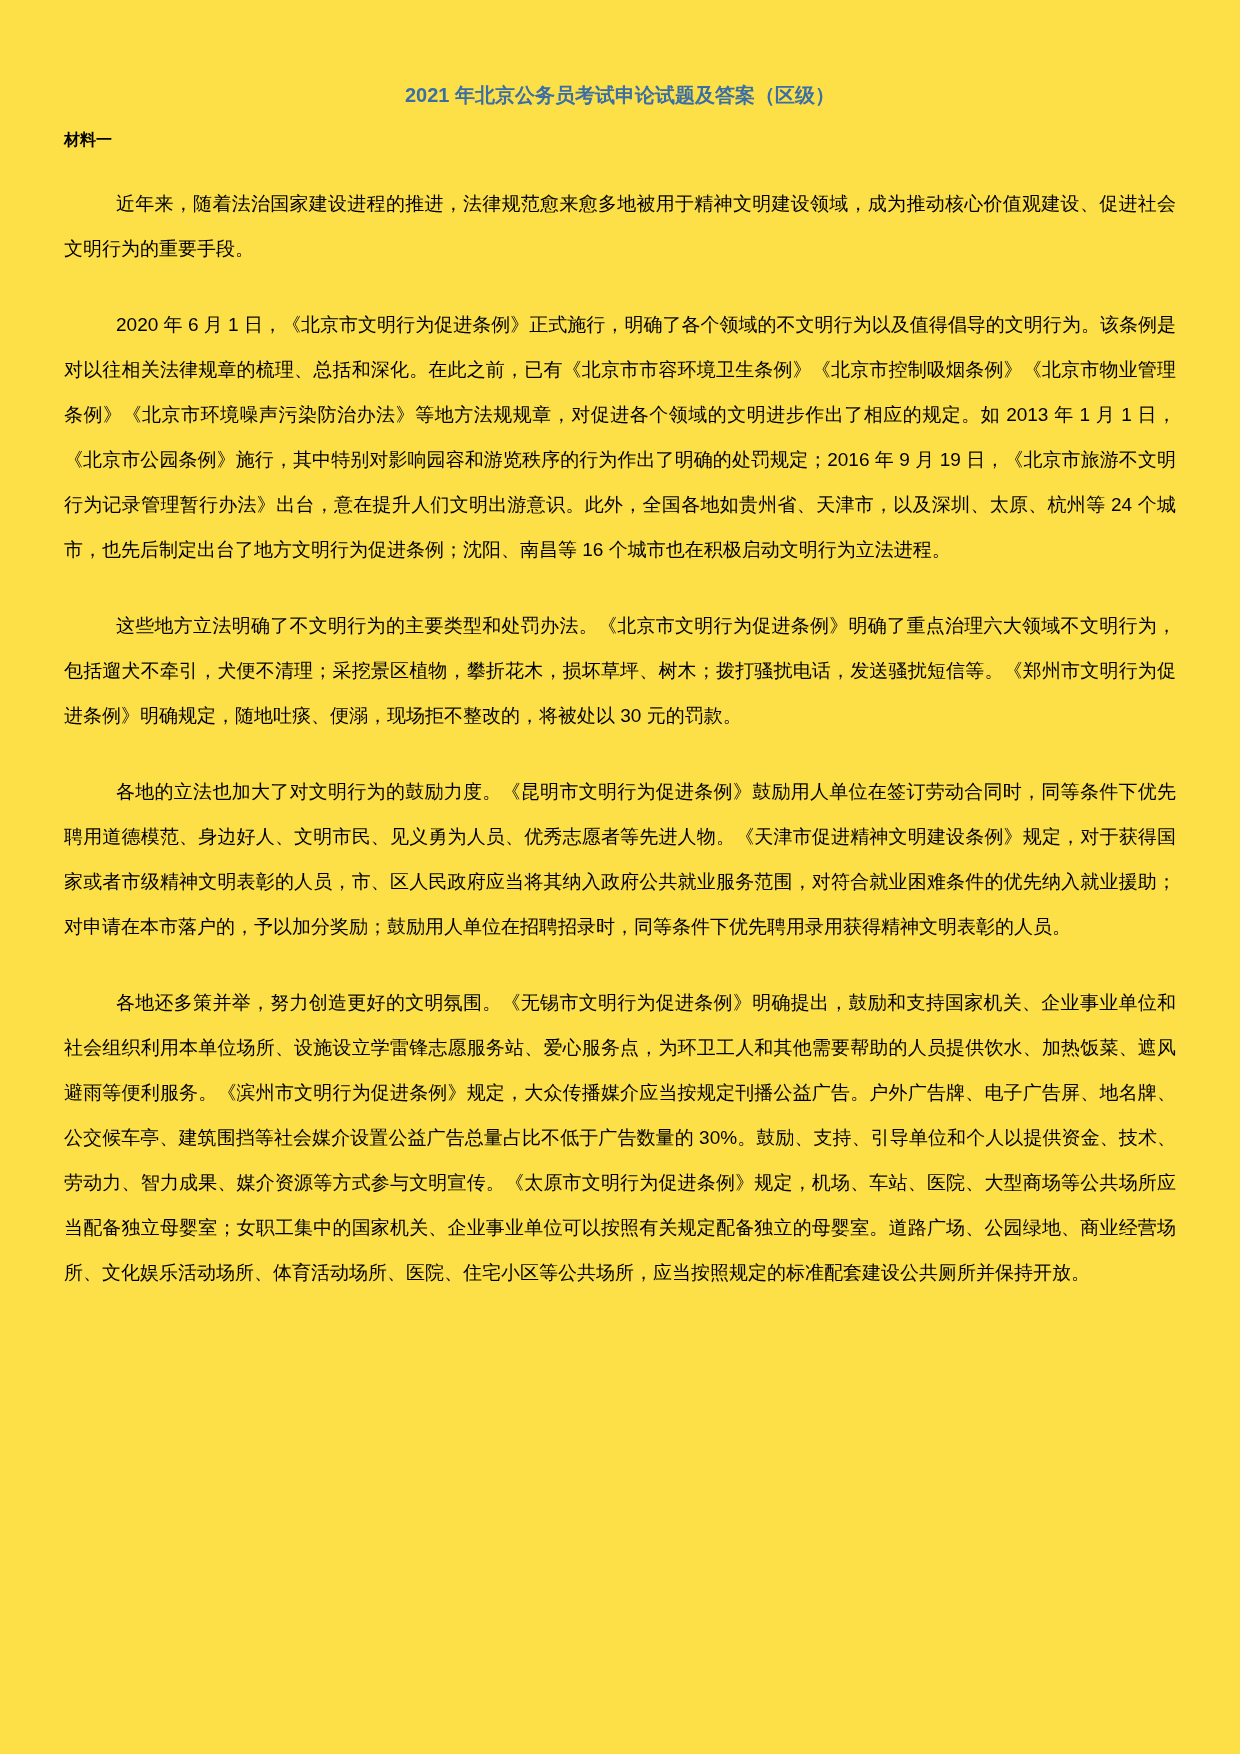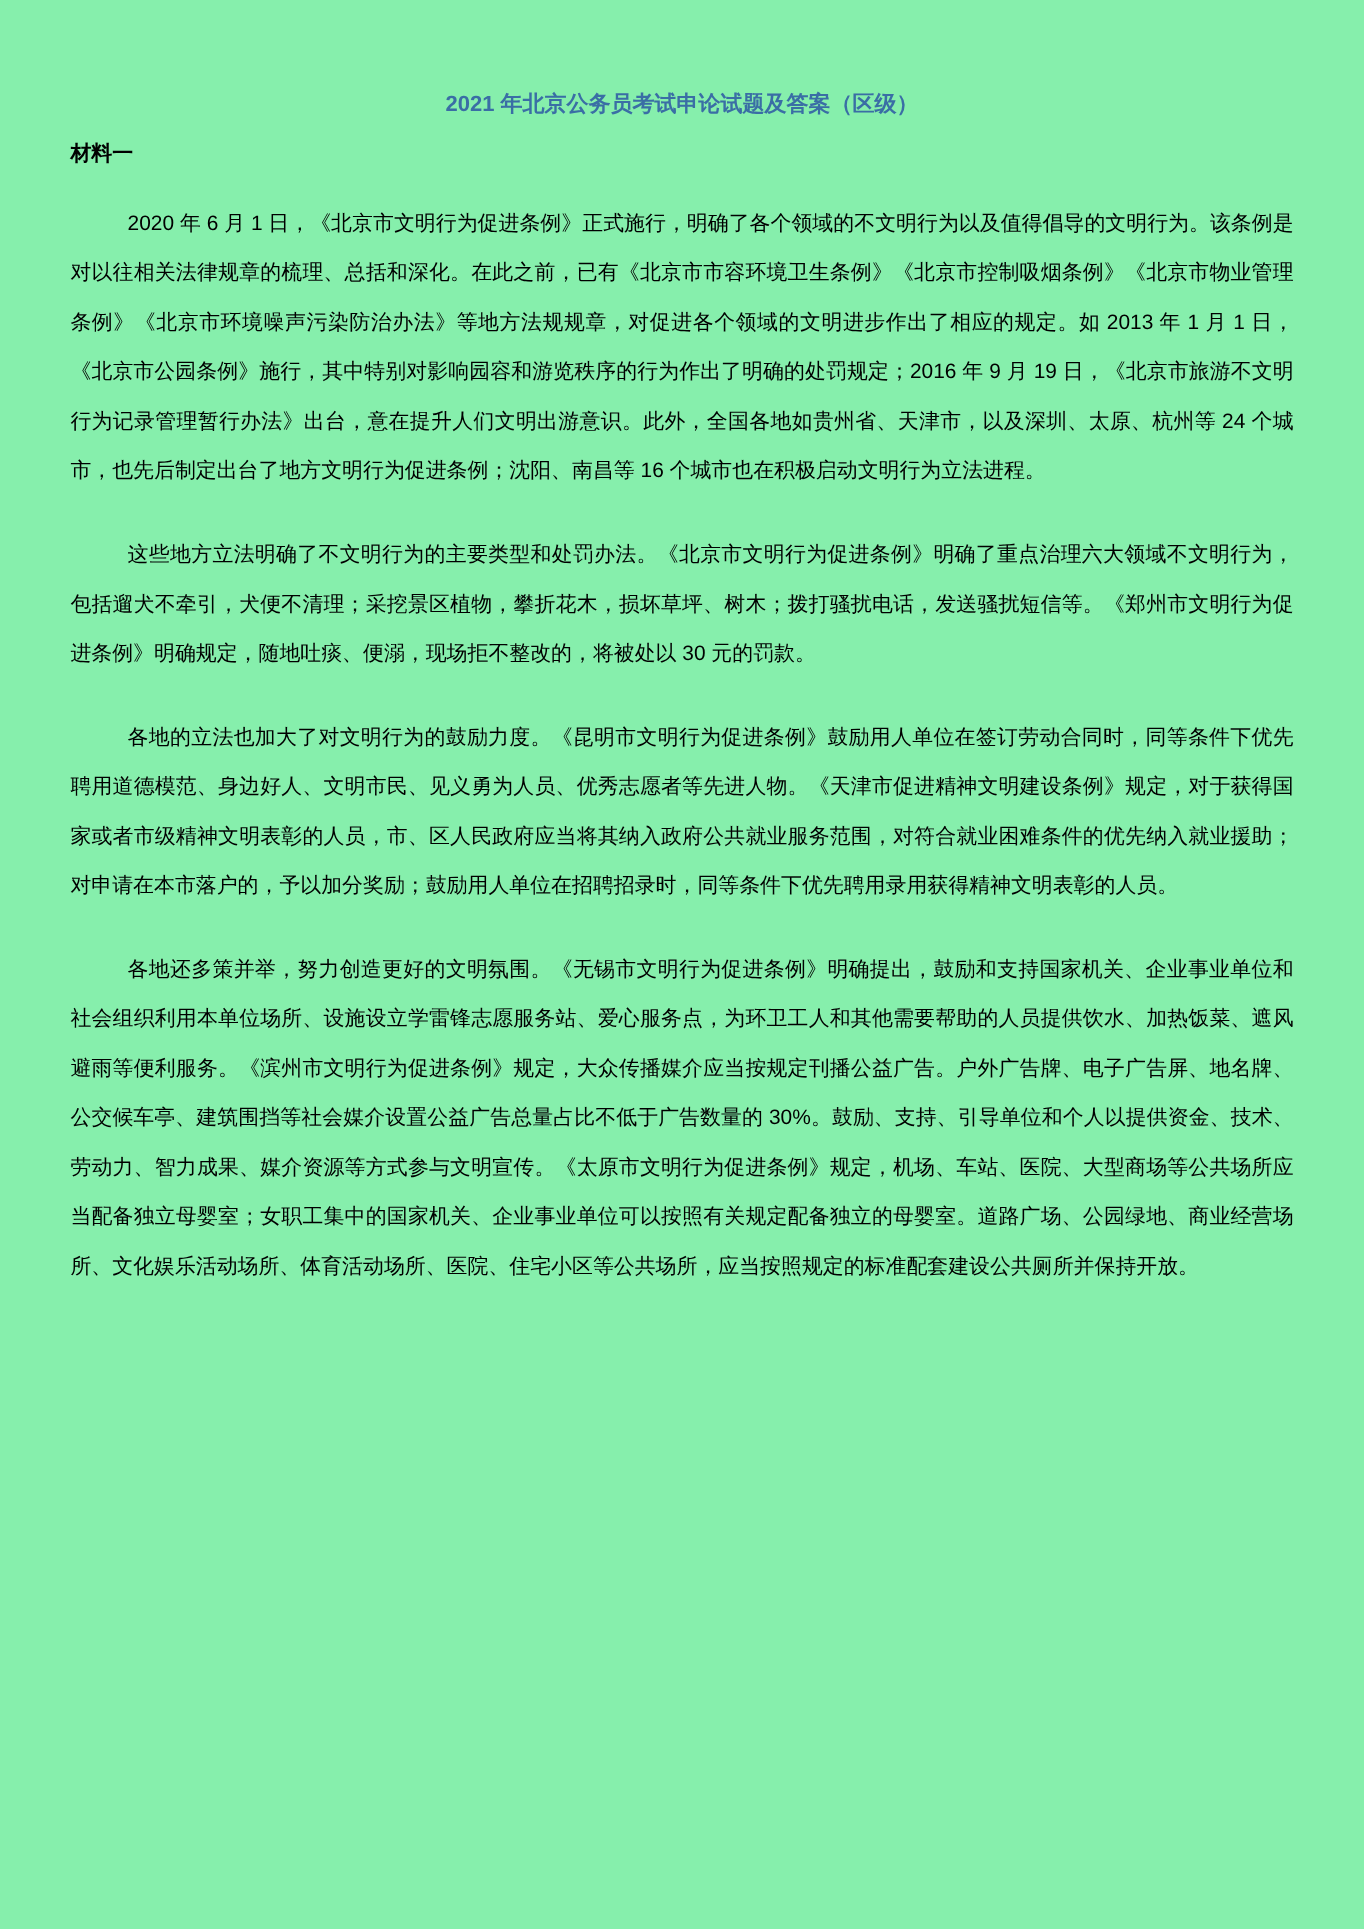--- a/index.html
+++ b/index.html
@@ -6,35 +6,35 @@
     margin: 0;
     padding: 0;
     background: #ffffff;
   }
   .page {
     position: relative;
     width: 1240px;
     min-height: 1754px;
     box-sizing: border-box;
     padding: 84px 64px 60px 64px;
-    background: #86efac;
+    background: #fde047;
     font-family: "Liberation Sans", "DejaVu Sans", sans-serif;
     color: #000000;
   }
   .doc-title {
     margin: 0;
     font-size: 20px;
     line-height: 22px;
     font-weight: bold;
     text-align: center;
     color: #3A6EA5; 
   }
   .section-heading {
     margin: 24px 0 0 0;
-    font-size: 19px;
+    font-size: 16px;
     line-height: 20px;
     font-weight: bold;
     color: #000000;
   }
   .section-heading.indented {
     margin-top: 36px;
     text-indent: 52px;
   }
   .para {
     margin: 31px 0 0 0;
@@ -48,20 +48,21 @@
   }
 </style>
 </head>
 <body>
 
 <div class="page">
   <h1 class="doc-title" style="color: rgb(58, 110, 165);">2021 年北京公务员考试申论试题及答案（区级）</h1>
 
   <h2 class="section-heading">材料一</h2>
 
+  <p class="para">近年来，随着法治国家建设进程的推进，法律规范愈来愈多地被用于精神文明建设领域，成为推动核心价值观建设、促进社会文明行为的重要手段。</p>
 
   <p class="para">2020 年 6 月 1 日，《北京市文明行为促进条例》正式施行，明确了各个领域的不文明行为以及值得倡导的文明行为。该条例是对以往相关法律规章的梳理、总括和深化。在此之前，已有《北京市市容环境卫生条例》《北京市控制吸烟条例》《北京市物业管理条例》《北京市环境噪声污染防治办法》等地方法规规章，对促进各个领域的文明进步作出了相应的规定。如 2013 年 1 月 1 日，《北京市公园条例》施行，其中特别对影响园容和游览秩序的行为作出了明确的处罚规定；2016 年 9 月 19 日，《北京市旅游不文明行为记录管理暂行办法》出台，意在提升人们文明出游意识。此外，全国各地如贵州省、天津市，以及深圳、太原、杭州等 24 个城市，也先后制定出台了地方文明行为促进条例；沈阳、南昌等 16 个城市也在积极启动文明行为立法进程。</p>
 
   <p class="para">这些地方立法明确了不文明行为的主要类型和处罚办法。《北京市文明行为促进条例》明确了重点治理六大领域不文明行为，包括遛犬不牵引，犬便不清理；采挖景区植物，攀折花木，损坏草坪、树木；拨打骚扰电话，发送骚扰短信等。《郑州市文明行为促进条例》明确规定，随地吐痰、便溺，现场拒不整改的，将被处以 30 元的罚款。</p>
 
   <p class="para">各地的立法也加大了对文明行为的鼓励力度。《昆明市文明行为促进条例》鼓励用人单位在签订劳动合同时，同等条件下优先聘用道德模范、身边好人、文明市民、见义勇为人员、优秀志愿者等先进人物。《天津市促进精神文明建设条例》规定，对于获得国家或者市级精神文明表彰的人员，市、区人民政府应当将其纳入政府公共就业服务范围，对符合就业困难条件的优先纳入就业援助；对申请在本市落户的，予以加分奖励；鼓励用人单位在招聘招录时，同等条件下优先聘用录用获得精神文明表彰的人员。</p>
 
   <p class="para">各地还多策并举，努力创造更好的文明氛围。《无锡市文明行为促进条例》明确提出，鼓励和支持国家机关、企业事业单位和社会组织利用本单位场所、设施设立学雷锋志愿服务站、爱心服务点，为环卫工人和其他需要帮助的人员提供饮水、加热饭菜、遮风避雨等便利服务。《滨州市文明行为促进条例》规定，大众传播媒介应当按规定刊播公益广告。户外广告牌、电子广告屏、地名牌、公交候车亭、建筑围挡等社会媒介设置公益广告总量占比不低于广告数量的 30%。鼓励、支持、引导单位和个人以提供资金、技术、劳动力、智力成果、媒介资源等方式参与文明宣传。《太原市文明行为促进条例》规定，机场、车站、医院、大型商场等公共场所应当配备独立母婴室；女职工集中的国家机关、企业事业单位可以按照有关规定配备独立的母婴室。道路广场、公园绿地、商业经营场所、文化娱乐活动场所、体育活动场所、医院、住宅小区等公共场所，应当按照规定的标准配套建设公共厕所并保持开放。</p>
 
 </div>

